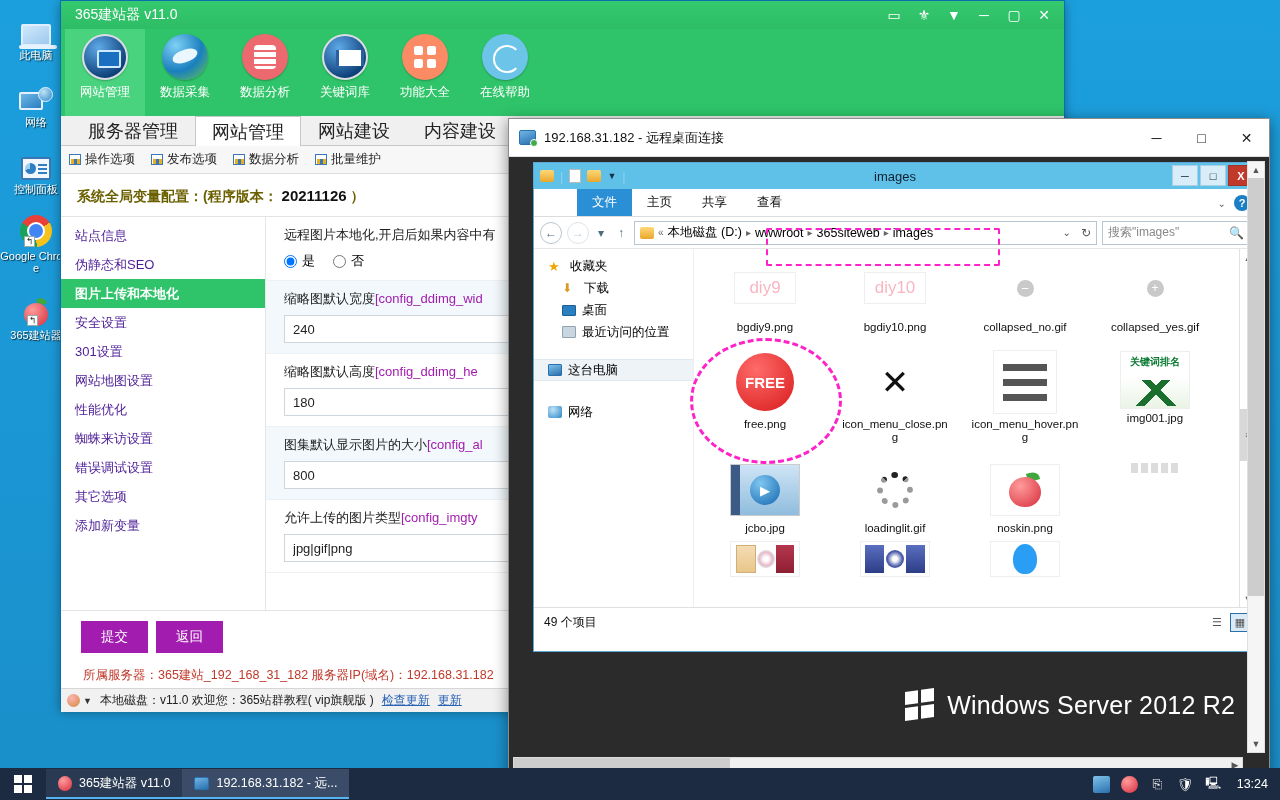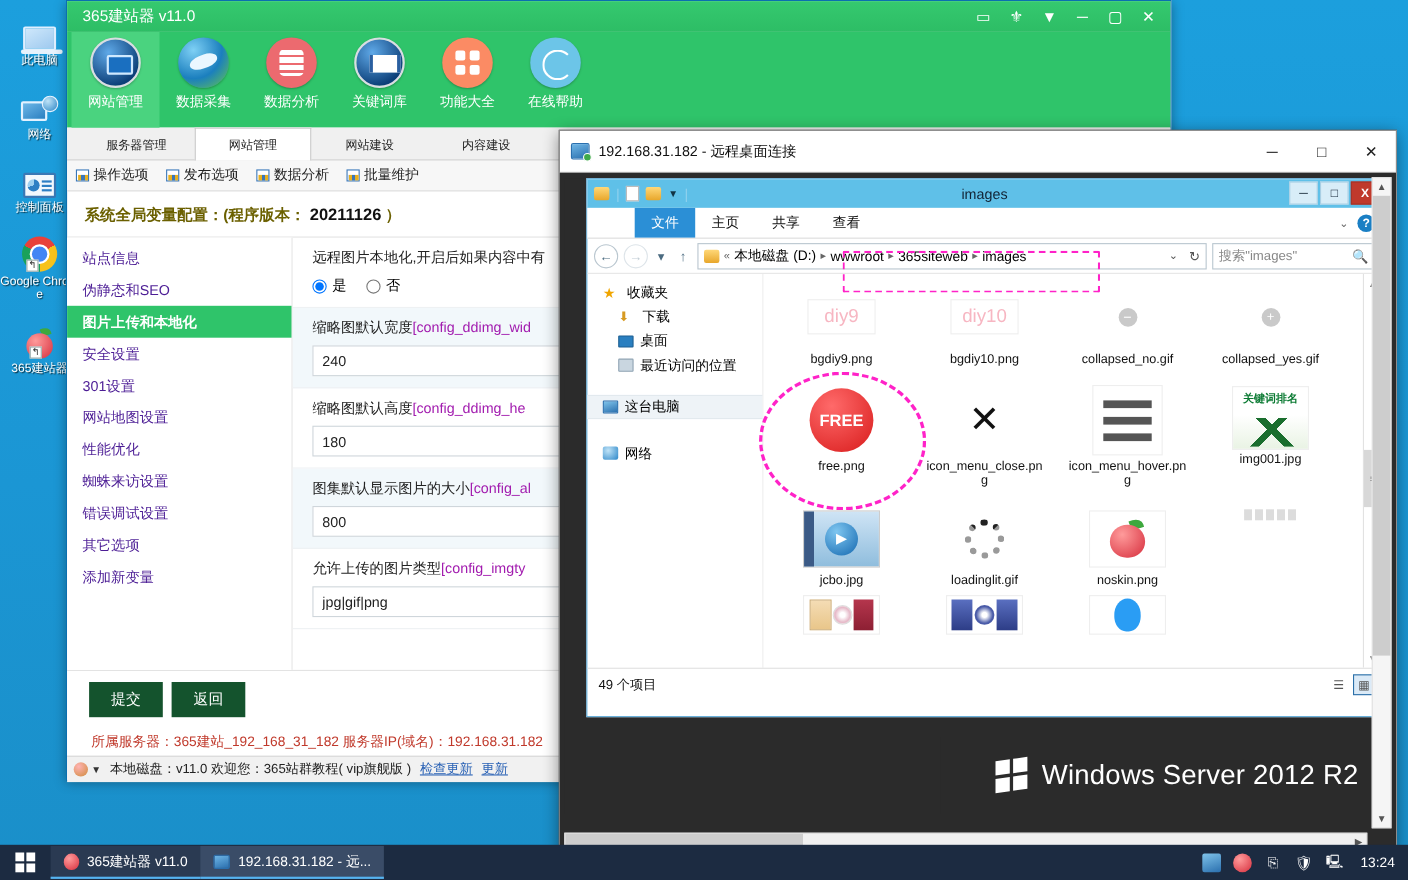--- a/index.html
+++ b/index.html
@@ -95,21 +95,21 @@
       border:2px solid #fff;border-right-color:transparent;}
   .ic-user{background:#d23f63;}
   .ic-user:before{content:"";position:absolute;left:18px;top:11px;width:10px;height:10px;border-radius:50%;background:#fff;}
   .ic-user:after{content:"";position:absolute;left:15px;top:23px;width:16px;height:16px;border-radius:50%;
       background:#fff;box-shadow:inset 0 0 0 4px #d23f63;}
 
   
   .tabrow{height:30px;background:#f0f0f0;border-bottom:1px solid #c8c8c8;display:flex;align-items:stretch;
      padding-left:10px;}
   .tabrow .tab{min-width:106px;padding:0 16px;display:flex;align-items:center;justify-content:center;
-     font-size:11px;color:#222;border:1px solid transparent;border-bottom:none;cursor:default;}
+     font-size:18px;color:#222;border:1px solid transparent;border-bottom:none;cursor:default;}
   .tabrow .tab.active{background:#fff;border-color:#c8c8c8;margin-bottom:-1px;}
   .subbar{height:28px;background:#f7f7f7;border-bottom:1px solid #ddd;display:flex;align-items:center;
      padding-left:8px;gap:16px;}
   .subbar .sb{display:flex;align-items:center;gap:4px;font-size:12.5px;color:#222;cursor:default;}
   .sb .mini{width:12px;height:11px;background:#fff;border:1px solid #3a77b8;display:block;position:relative;}
   .sb .mini:after{content:"";position:absolute;left:1px;top:4px;width:9px;height:5px;
      background:repeating-linear-gradient(90deg,#e8b020 0 3px,#3a77b8 3px 6px);}
   .cfgtitle{padding:13px 0 10px 16px;color:#6b6000;font-weight:bold;font-size:14px;}
   .cfgtitle b{color:#111;font-size:15px;}
 
@@ -120,21 +120,21 @@
   .rightform{flex:1;overflow:hidden;position:relative;}
   .frow{padding:9px 0 10px 18px;border-bottom:1px solid #eef1f3;}
   .frow.alt{background:#f2f8fb;}
   .frow .flab{font-size:13px;color:#222;white-space:nowrap;}
   .frow .flab .code{color:#a21caf;}
   .frow .radios{margin-top:8px;font-size:13px;display:flex;gap:18px;align-items:center;}
   .frow .radios label{display:flex;align-items:center;gap:5px;cursor:default;}
   .frow input[type=text]{margin-top:7px;width:560px;height:28px;border:1px solid #cfd6db;padding:0 8px;
      font-size:13px;color:#222;background:#fff;}
   .btnbar{border-top:1px solid #e3e3e3;padding:10px 0 8px 20px;display:flex;gap:8px;background:#fff;}
-  .gbtn{background:#14532d;color:#fff;border:none;font-size:13.5px;padding:7px 20px;cursor:default;}
+  .gbtn{background:#a21caf;color:#fff;border:none;font-size:13.5px;padding:7px 20px;cursor:default;}
   .srvline{color:#c0392b;font-size:12.5px;padding:6px 0 4px 22px;background:#fff;}
   .statusbar{height:24px;background:#f1f1f1;border-top:1px solid #d6d6d6;display:flex;align-items:center;
      padding-left:6px;gap:8px;font-size:12px;color:#222;}
   .statusbar a{color:#2a62b5;text-decoration:underline;cursor:default;}
 
   
   #rdp{position:absolute;left:508px;top:118px;width:762px;height:660px;background:#2b2b2b;
        border:1px solid #8d8d8d;box-shadow:0 3px 14px rgba(0,0,0,.45);}
   #rdp .rtitle{height:38px;background:#fff;border-bottom:1px solid #e2e2e2;display:flex;align-items:center;
        padding-left:10px;position:relative;}

